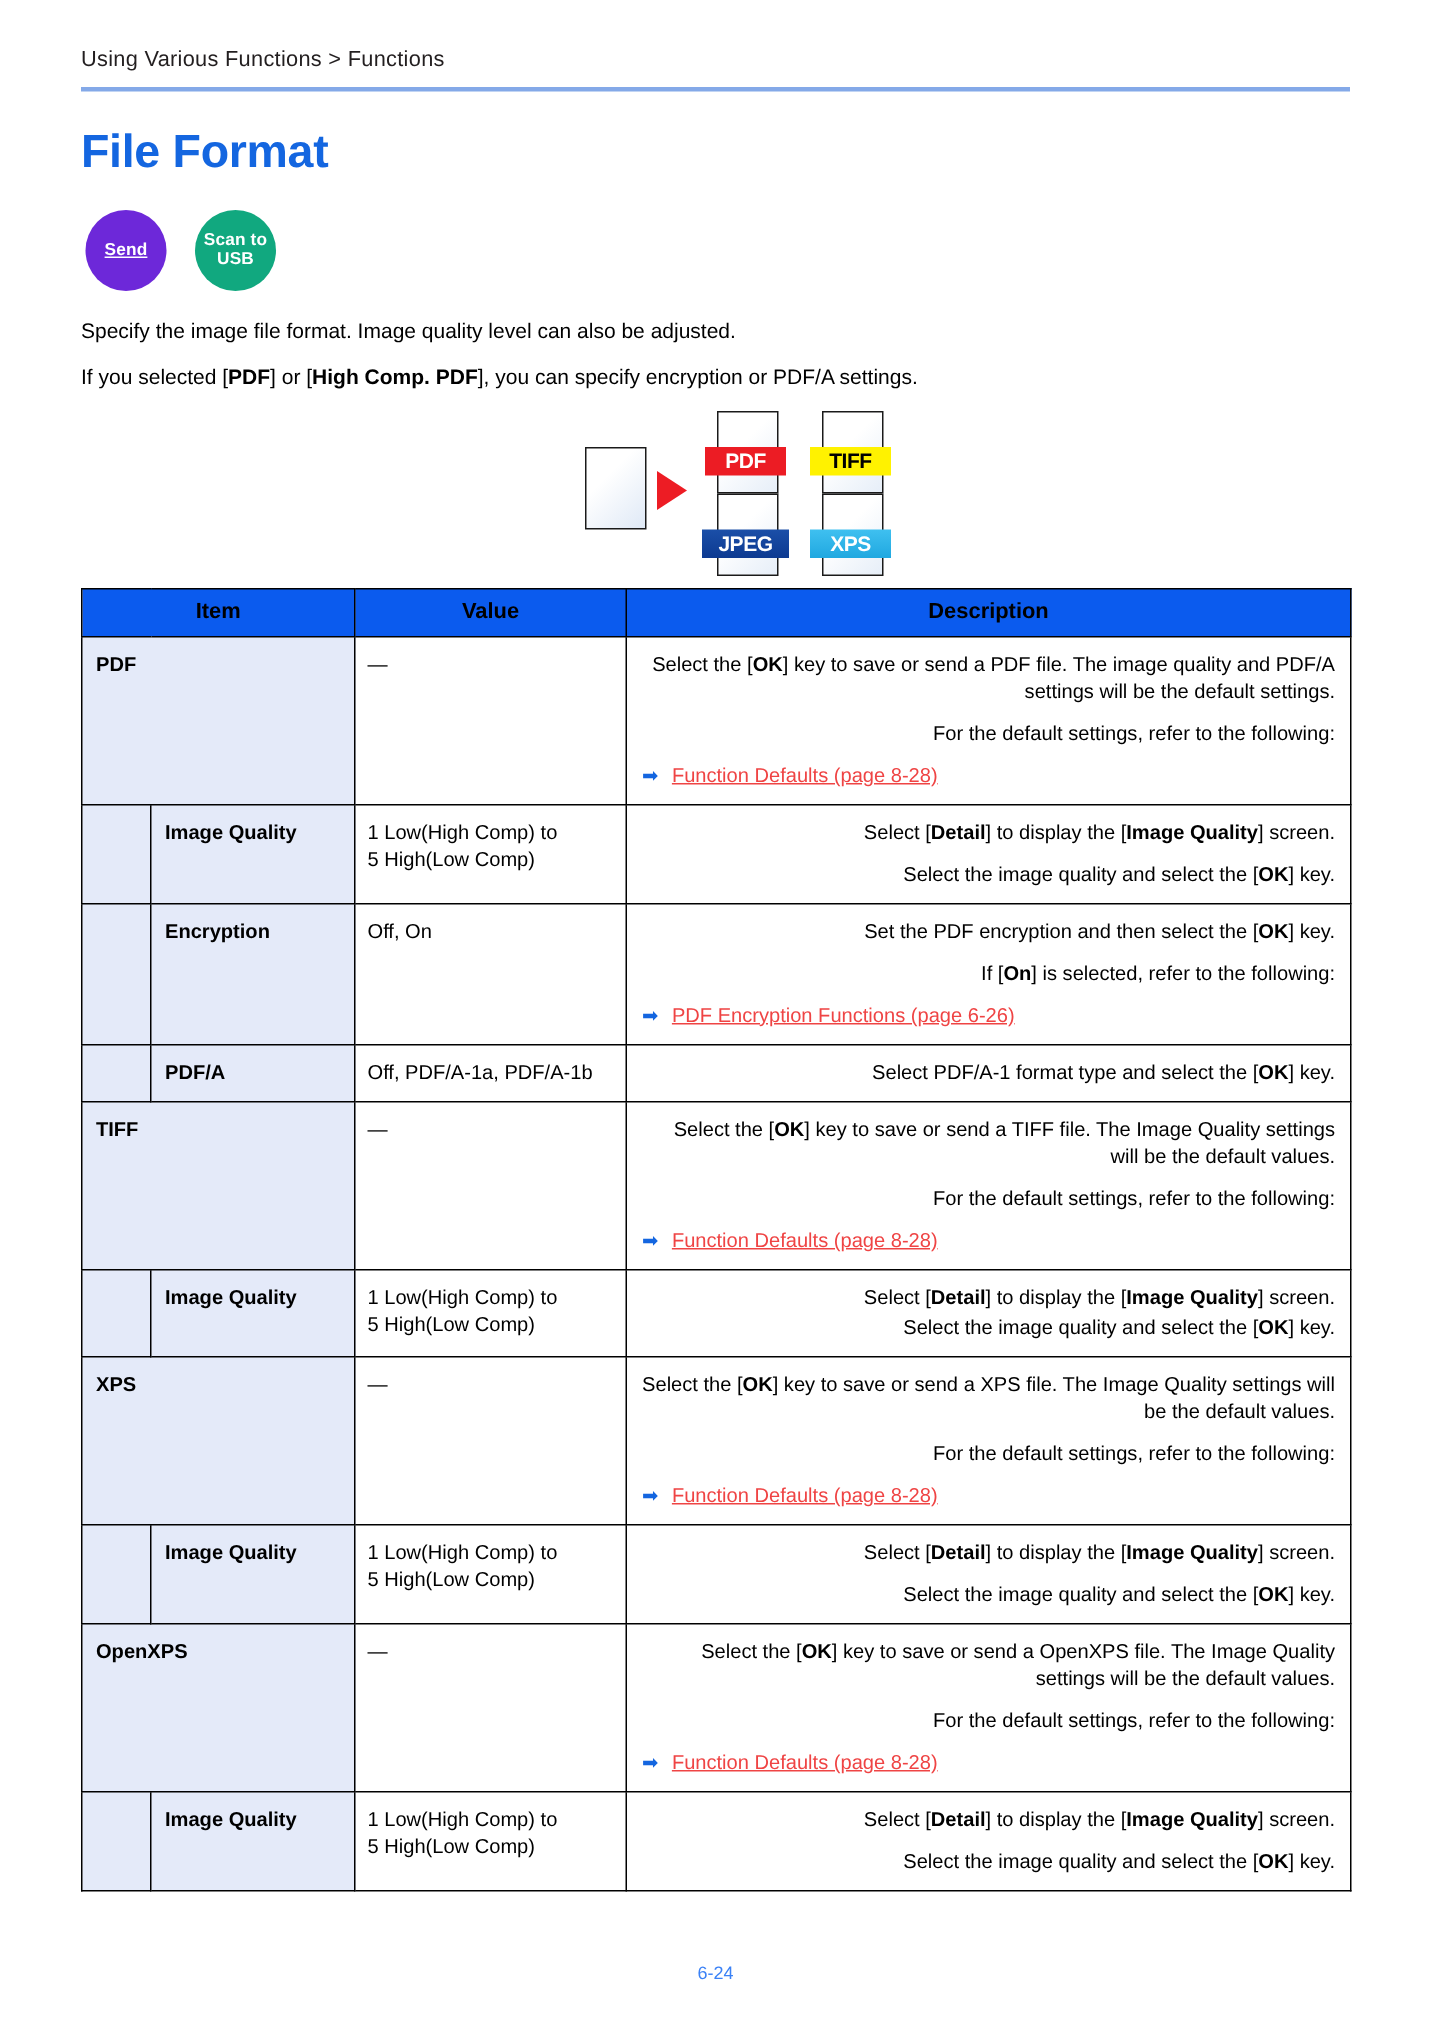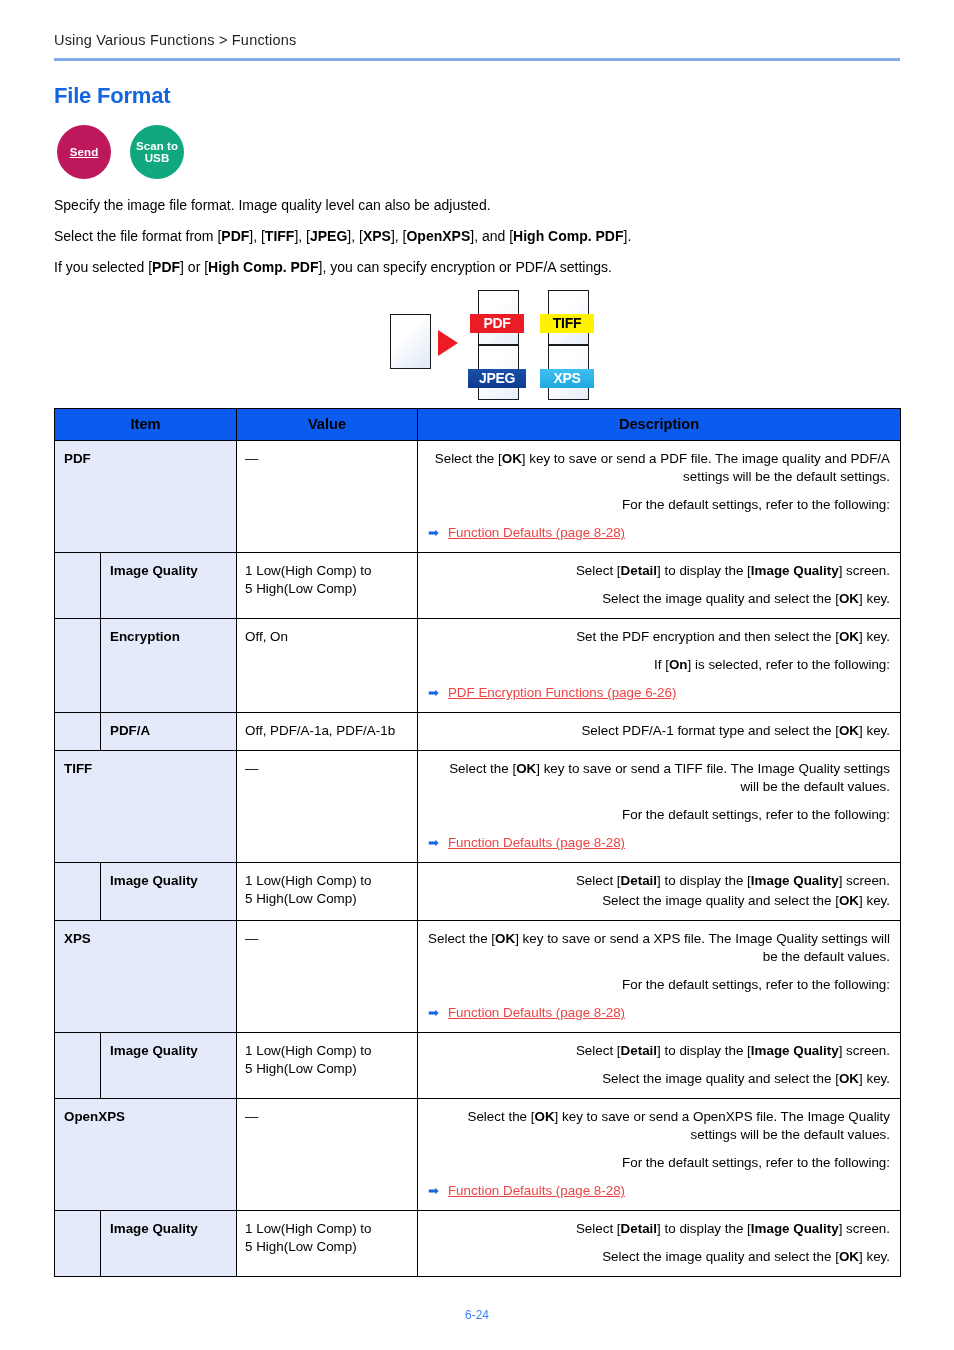--- a/index.html
+++ b/index.html
@@ -32,21 +32,21 @@
   }
   .header-rule {
     margin-top: 10px;
     height: 3px;
     background: #84a9e8;
     width: 846px;
   }
 
   
   .page-title {
-    font-size: 22px;
+    font-size: 31px;
     font-weight: bold;
     color: #1466e0;
     margin-top: 22px;
     letter-spacing: -0.2px;
   }
 
   
   .badges {
     margin-top: 16px;
     display: flex;
@@ -61,21 +61,21 @@
     display: flex;
     align-items: center;
     justify-content: center;
     text-align: center;
     color: #ffffff;
     font-weight: bold;
     font-size: 11.5px;
     line-height: 12.5px;
     letter-spacing: 0.1px;
   }
-  .badge-send   { background: #be185d; text-decoration: underline; }
+  .badge-send   { background: #6d28d9; text-decoration: underline; }
   .badge-scan   { background: #11a87f; }
 
   
   .intro {
     margin-top: 16px;
   }
   .intro p {
     margin: 0 0 11px 0;
     font-size: 14px;
     line-height: 20px;
@@ -231,21 +231,20 @@
     <div class="badge badge-scan">
       <span>
         <span>Scan to</span><br>
         <span>USB</span>
       </span>
     </div>
   </div>
 
   <div class="intro">
     <p>Specify the image file format. Image quality level can also be adjusted.</p>
-    <p><span>Select the file format from [</span><b>PDF</b><span>], [</span><b>TIFF</b><span>], [</span><b>JPEG</b><span>], [</span><b>XPS</b><span>], [</span><b>OpenXPS</b><span>], and [</span><b>High Comp. PDF</b><span>].</span></p>
     <p><span>If you selected [</span><b>PDF</b><span>] or [</span><b>High Comp. PDF</b><span>], you can specify encryption or PDF/A settings.</span></p>
   </div>
 
   <div class="illus">
     <div class="illus-inner">
       <div class="src-page"></div>
       <div class="arrow-big"></div>
 
       <div class="fmt-page p-pdf"></div>
       <div class="fmt-label l-pdf">PDF</div>

